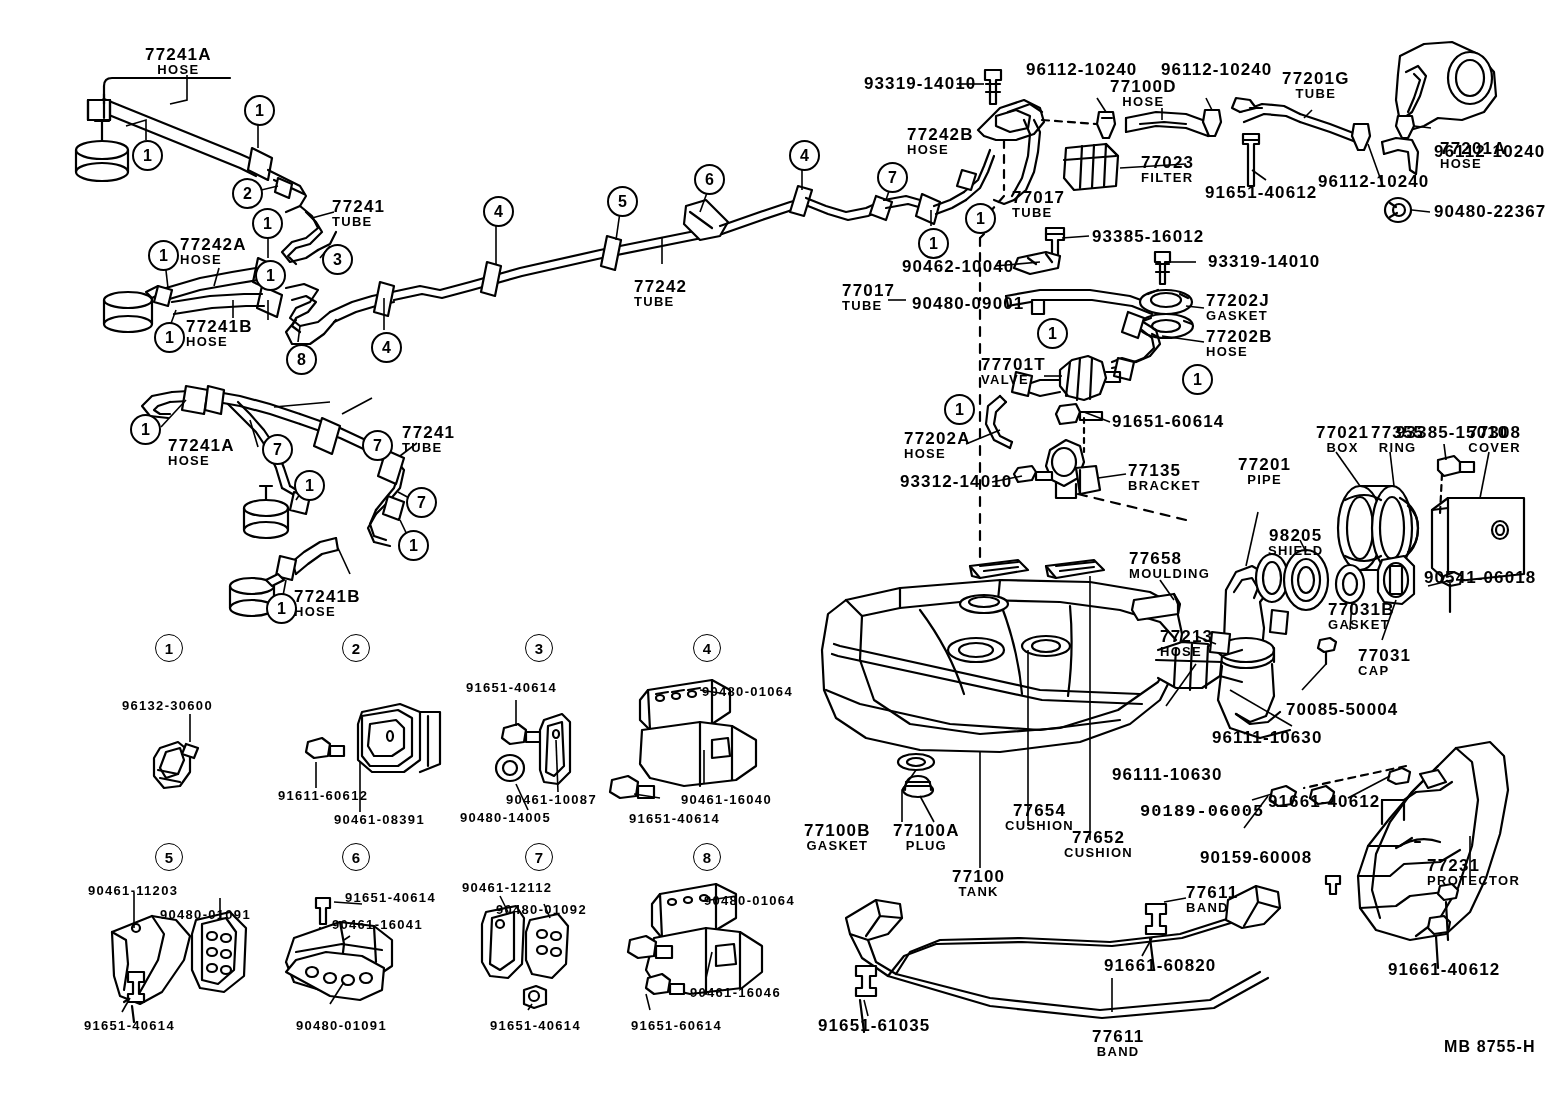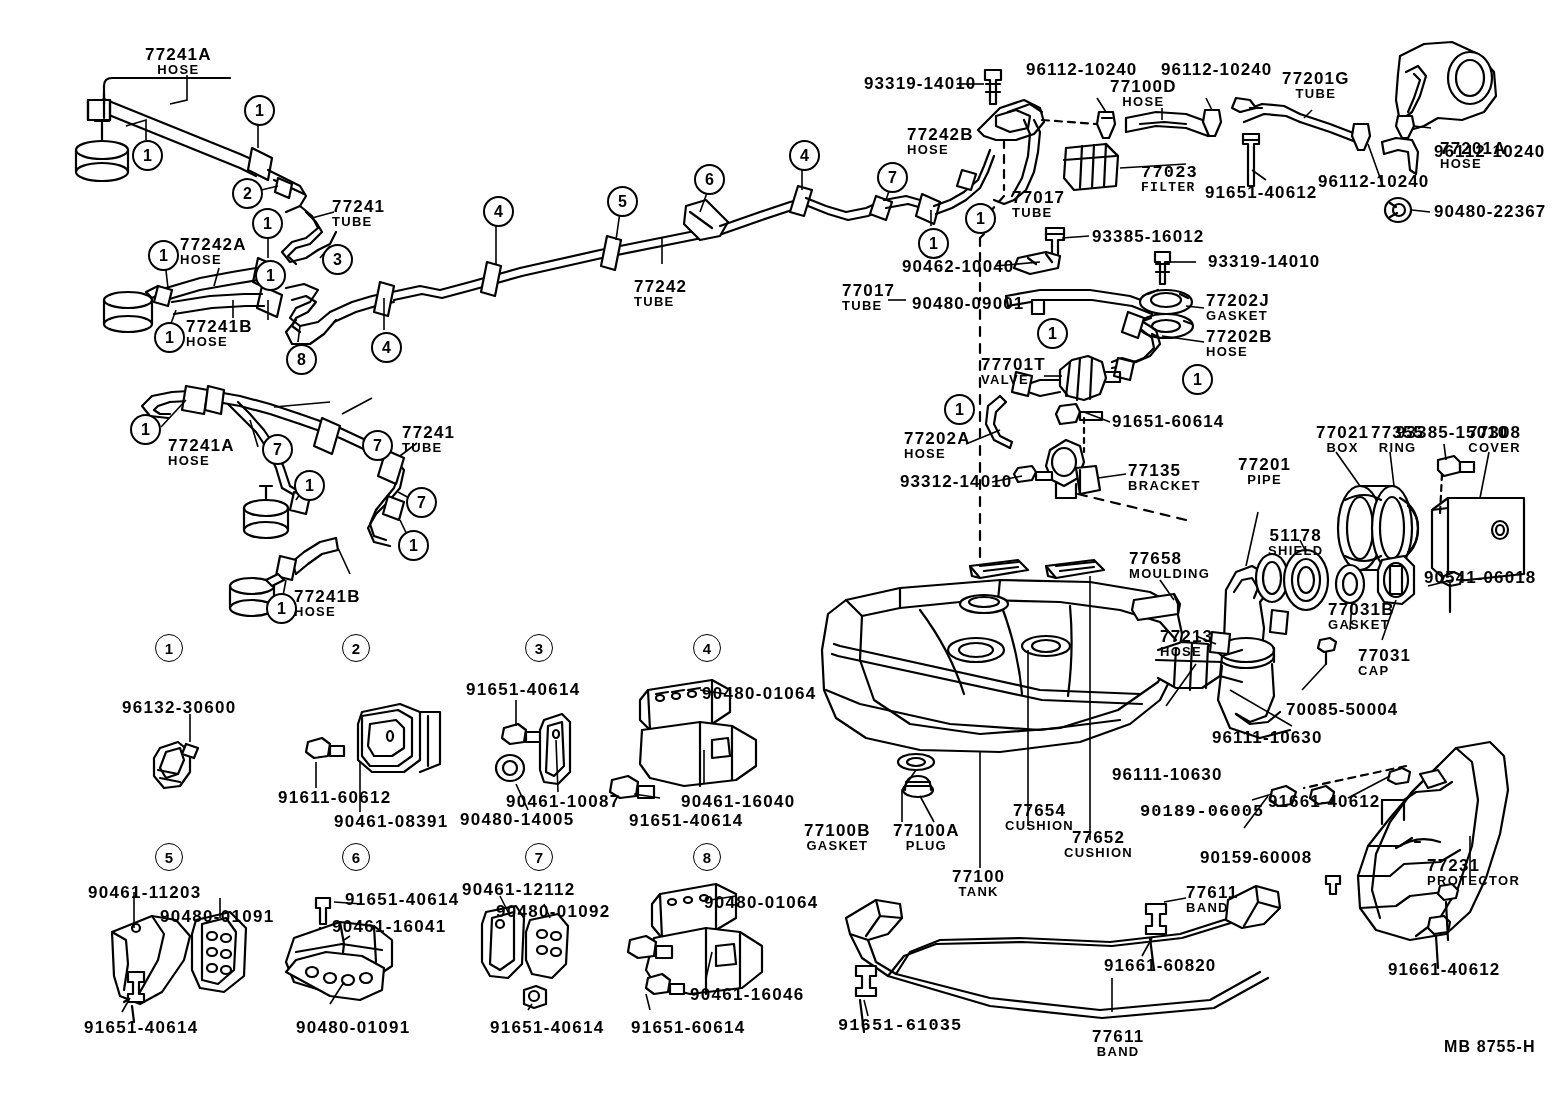--- a/index.html
+++ b/index.html
@@ -9,21 +9,21 @@
   .lbl{position:absolute;font-family:"Liberation Sans",sans-serif;font-weight:bold;color:#000;letter-spacing:.5px;white-space:nowrap;line-height:1.02;}
   .lbl .num{display:block;font-size:17px;font-weight:bold;letter-spacing:1.2px;}
   .lbl .sub{display:block;font-size:13px;font-weight:bold;letter-spacing:1.3px;}
   .lbl.c{text-align:center;}
   .pn{position:absolute;font-size:17px;font-weight:bold;letter-spacing:1.1px;white-space:nowrap;}
   .circ{position:absolute;width:27px;height:27px;border:2.2px solid #000;border-radius:50%;
         display:flex;align-items:center;justify-content:center;font-size:16px;font-weight:bold;background:#fff;}
   .boxframe{position:absolute;border:2px solid #000;background:#fff;}
   .legnum{position:absolute;width:26px;height:26px;border:1.6px solid #000;border-radius:50%;
           display:flex;align-items:center;justify-content:center;font-size:15px;font-weight:bold;background:#fff;}
-  .code{position:absolute;font-size:17px;font-weight:bold;letter-spacing:1.3px;}
+  .code{position:absolute;font-size:13px;font-weight:bold;letter-spacing:1.3px;}
 </style>
 </head>
 <body>
 
 <div id="stage">
 
 <svg class="art" viewBox="0 0 1568 1098">
   <g fill="none" stroke="#000" stroke-width="2.2" stroke-linecap="round" stroke-linejoin="round">
 
   <path d="M96 104 L104 99 L240 154 L258 162"></path>
@@ -614,21 +614,21 @@
 </div>
 
 <div class="lbl" style="left:907px;top:126px;">
   <span class="num">77242B</span>
   <span class="sub">HOSE</span>
 </div>
 <div class="lbl" style="left:1012px;top:189px;">
   <span class="num">77017</span>
   <span class="sub">TUBE</span>
 </div>
-<div class="lbl" style="left:1141px;top:164px;font-family:Liberation Mono, monospace;">
+<div class="lbl" style="left:1141px;top:154px;">
   <span class="num">77023</span>
   <span class="sub">FILTER</span>
 </div>
 <div class="lbl c" style="left:1110px;top:78px;">
   <span class="num">77100D</span>
   <span class="sub">HOSE</span>
 </div>
 <div class="lbl c" style="left:1282px;top:70px;">
   <span class="num">77201G</span>
   <span class="sub">TUBE</span>
@@ -671,21 +671,21 @@
 </div>
 <div class="lbl c" style="left:1468px;top:424px;">
   <span class="num">77308</span>
   <span class="sub">COVER</span>
 </div>
 <div class="lbl c" style="left:1238px;top:456px;">
   <span class="num">77201</span>
   <span class="sub">PIPE</span>
 </div>
 <div class="lbl c" style="left:1268px;top:527px;">
-  <span class="num">51178</span>
+  <span class="num">98205</span>
   <span class="sub">SHIELD</span>
 </div>
 <div class="lbl" style="left:1328px;top:601px;">
   <span class="num">77031B</span>
   <span class="sub">GASKET</span>
 </div>
 <div class="lbl" style="left:1358px;top:647px;">
   <span class="num">77031</span>
   <span class="sub">CAP</span>
 </div>
@@ -746,21 +746,21 @@
 <div class="pn" style="left:1396px;top:423px;">93385-15010</div>
 <div class="pn" style="left:1424px;top:568px;">90541-06018</div>
 <div class="pn" style="left:1286px;top:700px;">70085-50004</div>
 <div class="pn" style="left:1212px;top:728px;">96111-10630</div>
 <div class="pn" style="left:1112px;top:765px;">96111-10630</div>
 <div class="pn" style="left:1140px;top:802px;font-family:Liberation Mono, monospace;">90189-06005</div>
 <div class="pn" style="left:1200px;top:848px;">90159-60008</div>
 <div class="pn" style="left:1268px;top:792px;">91661-40612</div>
 <div class="pn" style="left:1388px;top:960px;">91661-40612</div>
 <div class="pn" style="left:1104px;top:956px;">91661-60820</div>
-<div class="pn" style="left:838px;top:1016px;font-family:Liberation Mono, monospace;">91651-61035</div>
+<div class="pn" style="left:818px;top:1016px;">91651-61035</div>
 
 <div class="circ" style="left:244px;top:95px;">1</div>
 <div class="circ" style="left:132px;top:140px;">1</div>
 <div class="circ" style="left:232px;top:178px;">2</div>
 <div class="circ" style="left:252px;top:208px;">1</div>
 <div class="circ" style="left:322px;top:244px;">3</div>
 <div class="circ" style="left:148px;top:240px;">1</div>
 <div class="circ" style="left:154px;top:322px;">1</div>
 <div class="circ" style="left:255px;top:260px;">1</div>
 <div class="circ" style="left:286px;top:344px;">8</div>

